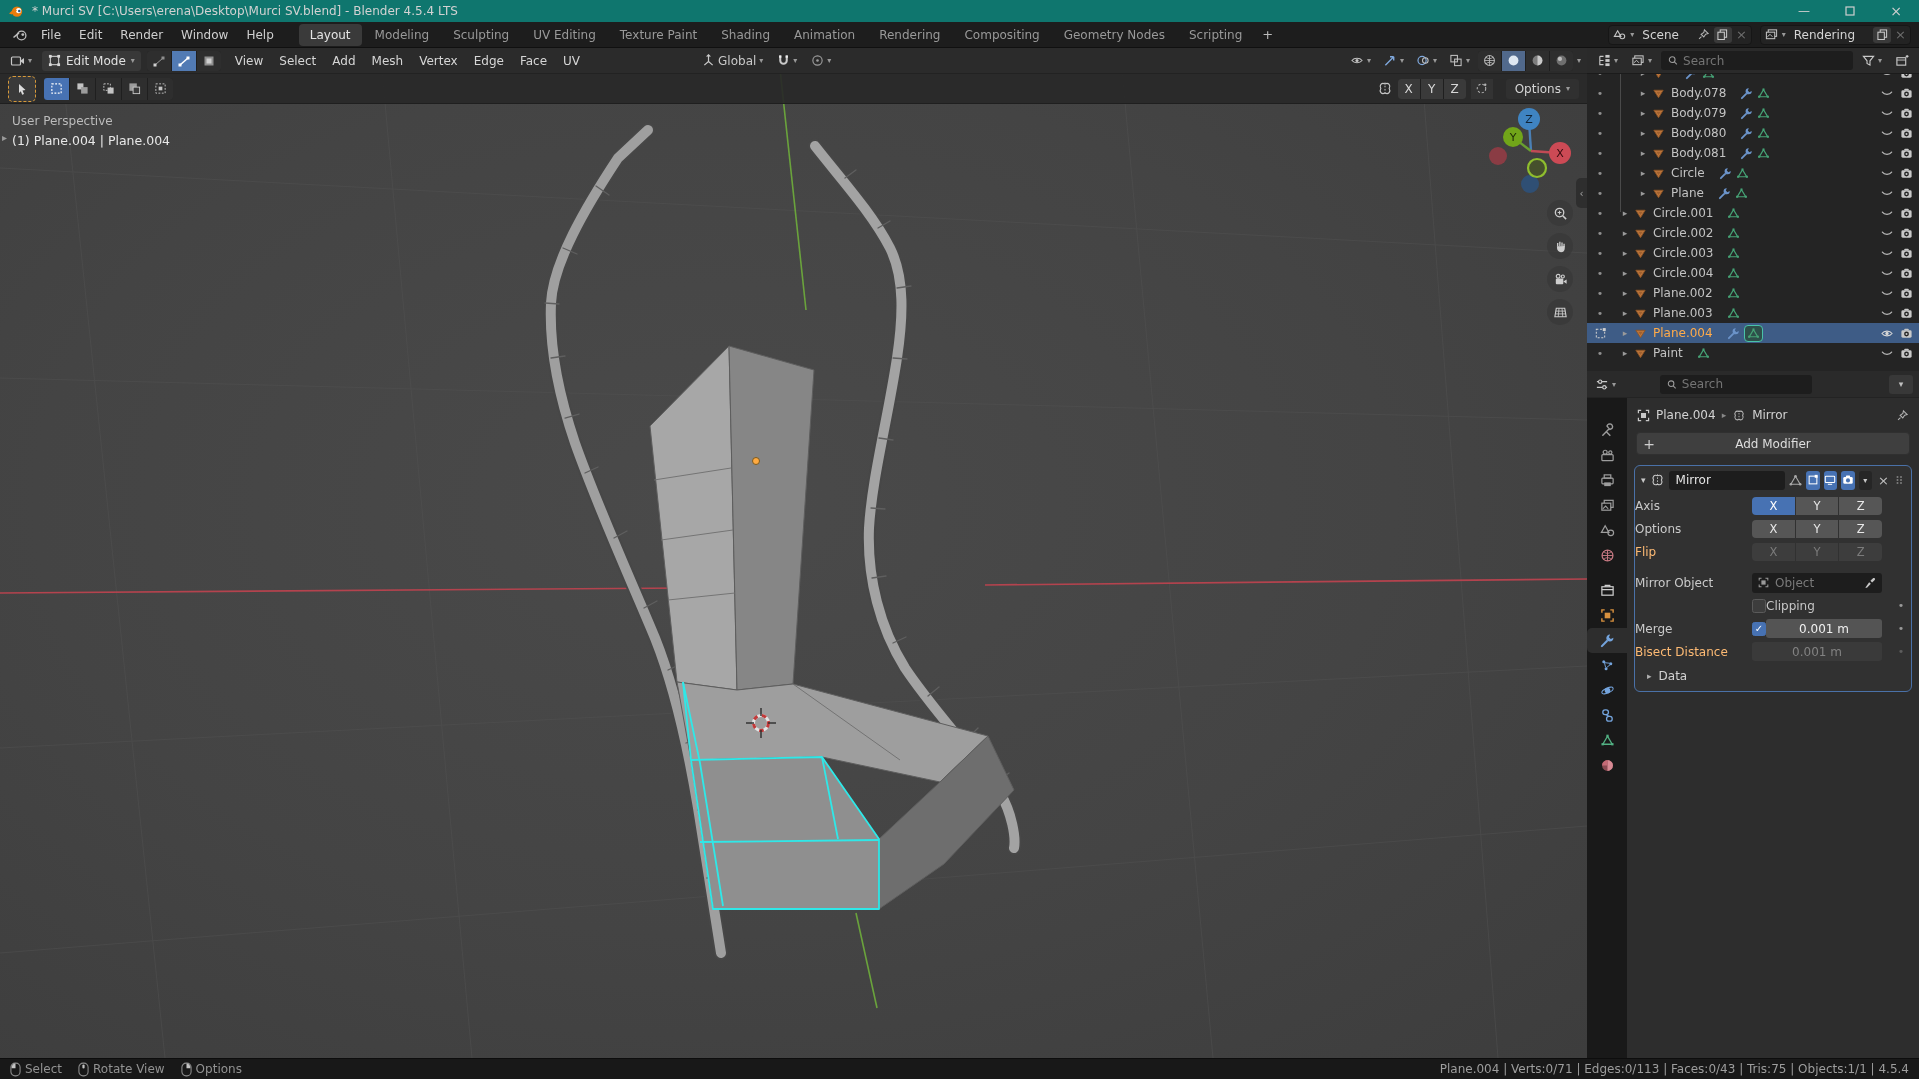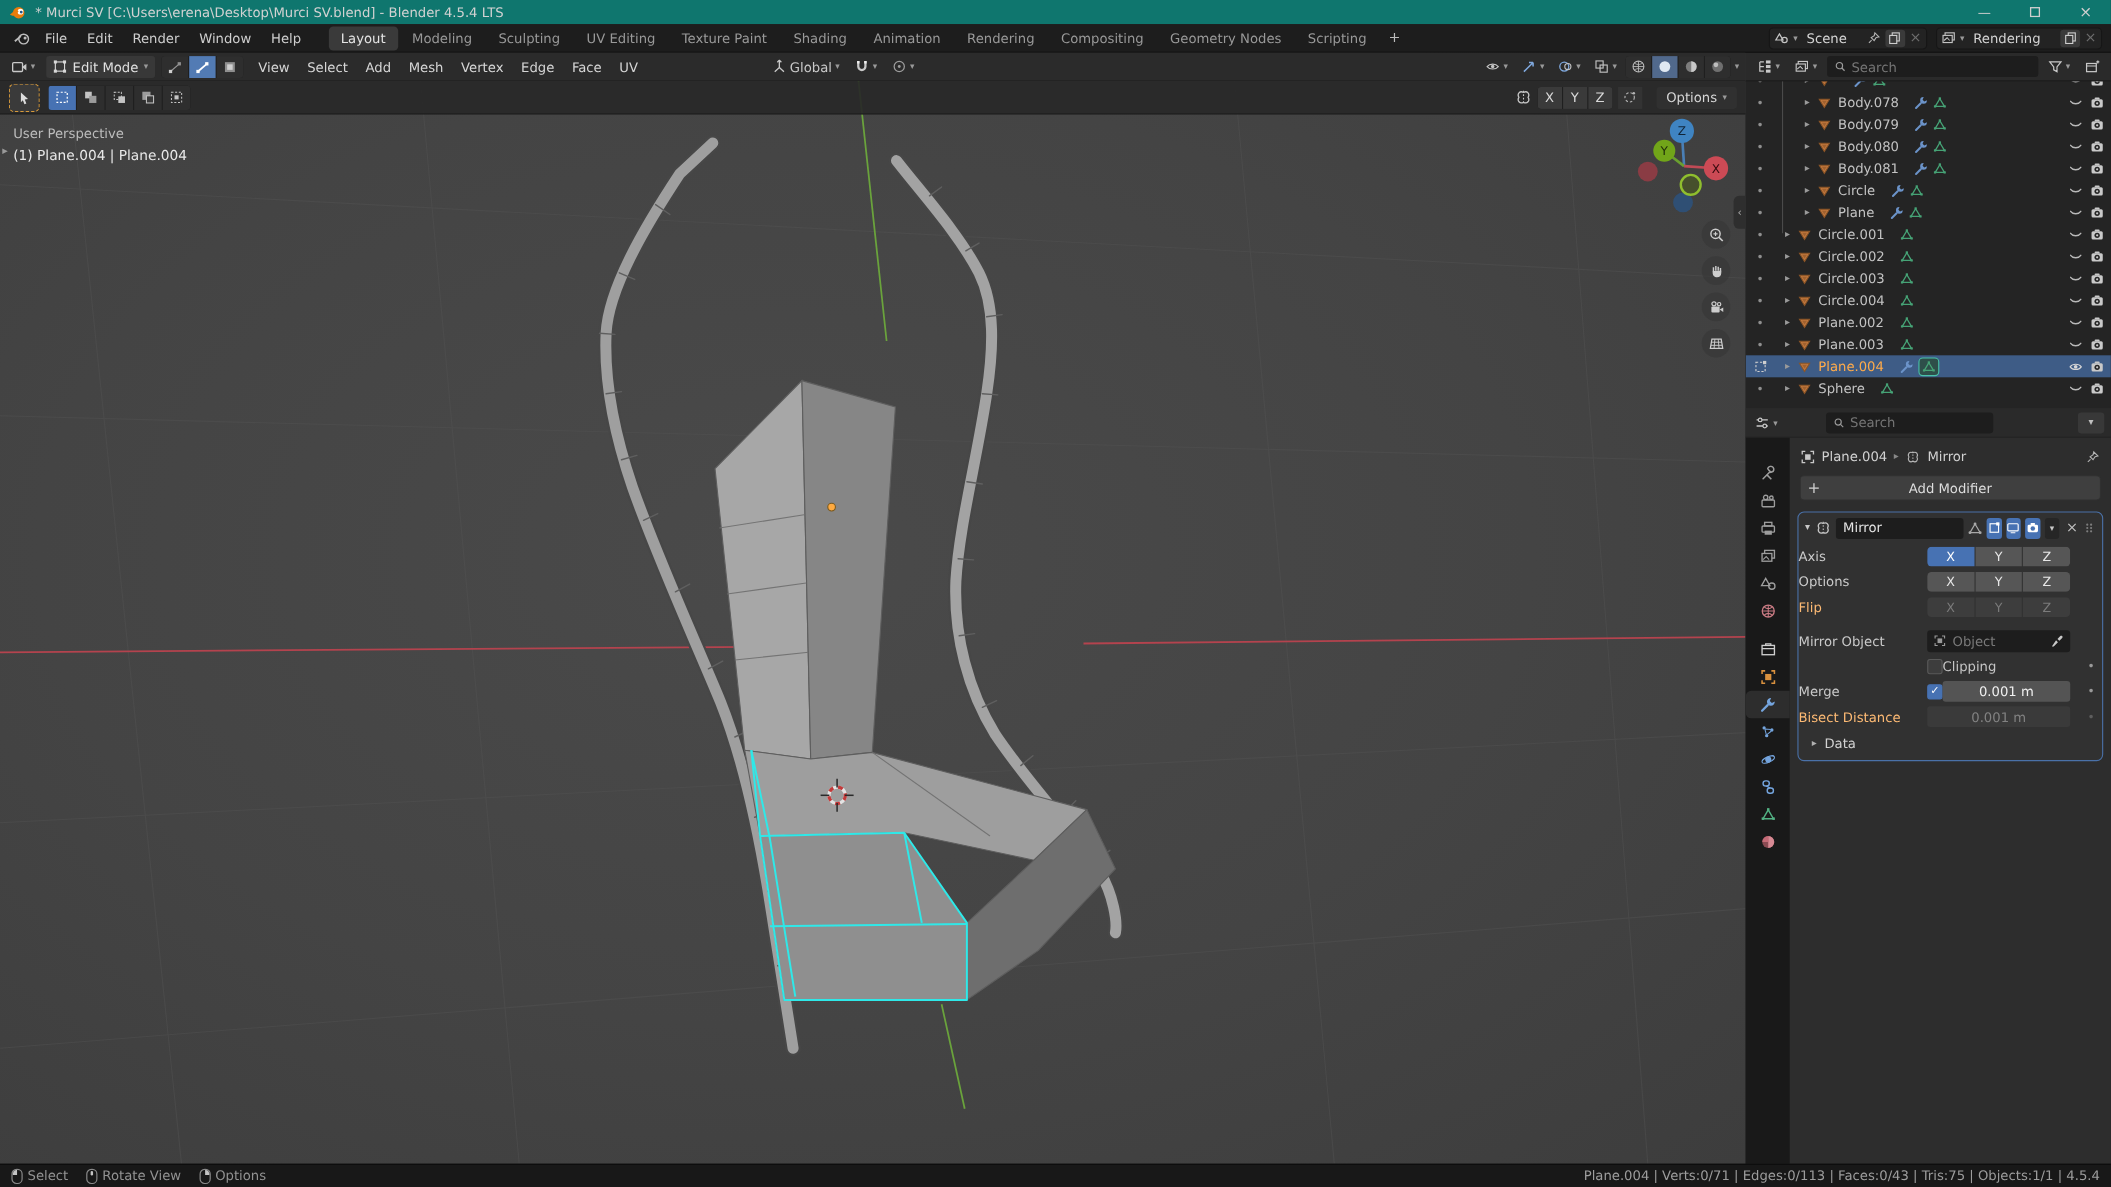--- a/index.html
+++ b/index.html
@@ -1177,21 +1177,21 @@
         </div>
         <div class="o-row ind1">
           <span class="lefti">•</span>
           <span class="chev">▸</span>
           <span style="display:flex;">
             <svg width="13" height="13" viewBox="0 0 14 14">
               <path d="M2 3.5 H12 L7 11.5 Z" fill="#c0773d" stroke="#8a5426"></path>
               <path d="M4.6 5 H9.4 L7 8.6 Z" fill="#8a5426" opacity=".6"></path>
             </svg>
           </span>
-          <span class="nm">Sphere</span>
+          <span class="nm">Paint</span>
           <span style="width:6px;"></span>
           <span style="display:flex;">
             <svg width="13" height="13" viewBox="0 0 14 14">
               <path d="M7 3 L11.5 10.5 H2.5 Z" fill="none" stroke="#46a376" stroke-width="1.3"></path>
               <rect x="5.9" y="1.6" width="2.2" height="2.2" fill="#46a376"></rect>
               <rect x="1.2" y="9.4" width="2.2" height="2.2" fill="#46a376"></rect>
               <rect x="10.6" y="9.4" width="2.2" height="2.2" fill="#46a376"></rect>
             </svg>
           </span>
           <span class="tail">

